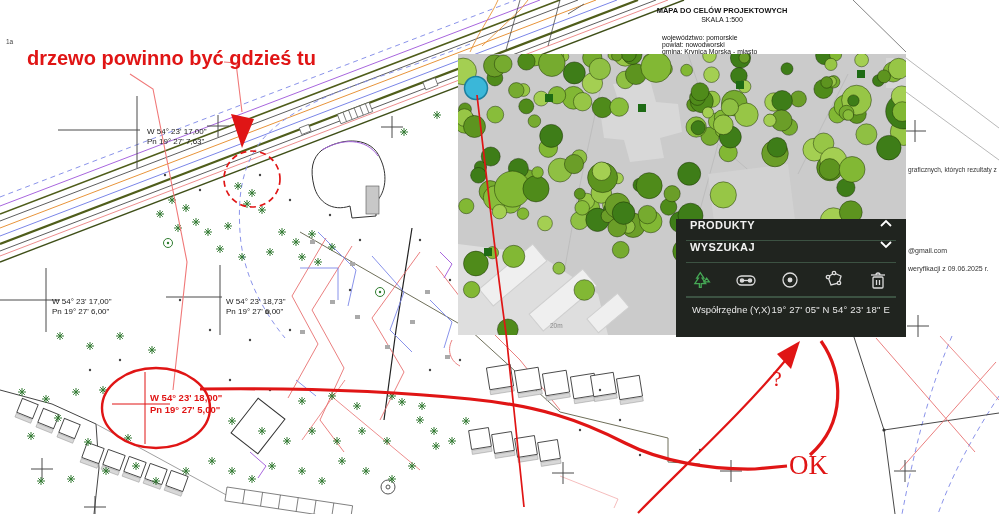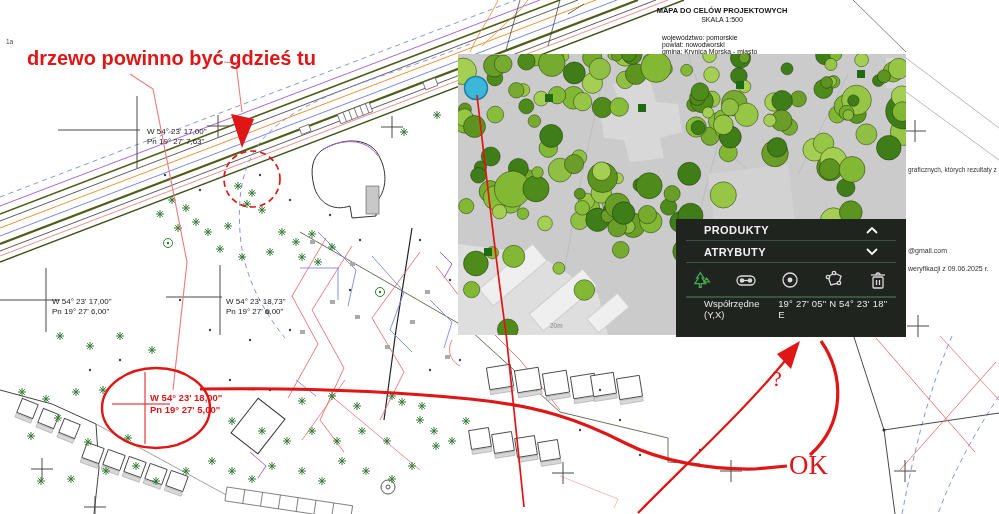--- a/index.html
+++ b/index.html
@@ -4,27 +4,27 @@
 <style>
   html,body{margin:0;padding:0;background:#fff;}
   #stage{position:relative;width:999px;height:514px;overflow:hidden;background:#fff;
          font-family:"Liberation Sans",sans-serif;}
   #basemap{position:absolute;left:0;top:0;z-index:1;}
   
   #viewer{position:absolute;left:458px;top:54px;width:448px;height:281px;overflow:hidden;z-index:10;background:#cbcbcb;}
   
   #panel{position:absolute;left:676px;top:219px;width:230px;height:118px;z-index:20;
          background:#20241f;color:#f2f2f2;display:flex;flex-direction:column;}
-  .prow{display:flex;align-items:center;justify-content:space-between;padding:0 28px;}
+  .prow{display:flex;justify-content:space-between;padding:0 14px;}
   .prow.hdr{height:21px;font-size:11px;font-weight:bold;letter-spacing:.4px;}
   .pdiv{height:1px;background:#3c5242;margin:0 10px;}
   #tools{height:33px;display:flex;align-items:center;justify-content:space-around;padding:0 6px;}
   .tool{background:none;border:none;padding:2px;cursor:pointer;display:flex;align-items:center;}
   #coordsrow{height:22px;display:flex;align-items:center;justify-content:space-between;
-             padding:0 16px;font-size:9.5px;color:#e8e8e8;margin-left:12px;}
+             padding:0 16px;font-size:9.5px;color:#e8e8e8;}
   #coordsrow .val{font-size:9.5px;letter-spacing:.2px;}
   #overlay{position:absolute;left:0;top:0;z-index:30;pointer-events:none;}
   text{font-family:"Liberation Sans",sans-serif;}
   .maplbl{font-size:8px;fill:#1a1a1a;}
   .tinylbl{font-size:6.5px;fill:#444;}
   .redlbl{font-size:9.5px;font-weight:bold;fill:#e01515;}
   .serif{font-family:"Liberation Serif",serif;}
 </style>
 </head>
 <body>
@@ -571,21 +571,21 @@
 
   <div id="panel">
     <div class="prow hdr">
       <span>PRODUKTY</span>
       <svg width="12" height="8">
         <polyline points="1,7 6,2 11,7" fill="none" stroke="#fff" stroke-width="1.8"></polyline>
         </svg>
     </div>
     <div class="pdiv"></div>
     <div class="prow hdr">
-      <span>ATRYBUTY</span>
+      <span>WYSZUKAJ</span>
       <svg width="12" height="8">
         <polyline points="1,1 6,6 11,1" fill="none" stroke="#fff" stroke-width="1.8"></polyline>
         </svg>
     </div>
     <div class="pdiv"></div>
     <div id="tools">
       <button class="tool">
         <svg width="20" height="20" viewBox="0 0 22 22" fill="none" stroke="#45a855" stroke-width="1.4">
           <path d="M8 3 L12 9 H10 L14 15 H9 V19 H7 V15 H2 L6 9 H4 Z"></path>
             <path d="M15 9 L18 13 H12 Z"></path>

